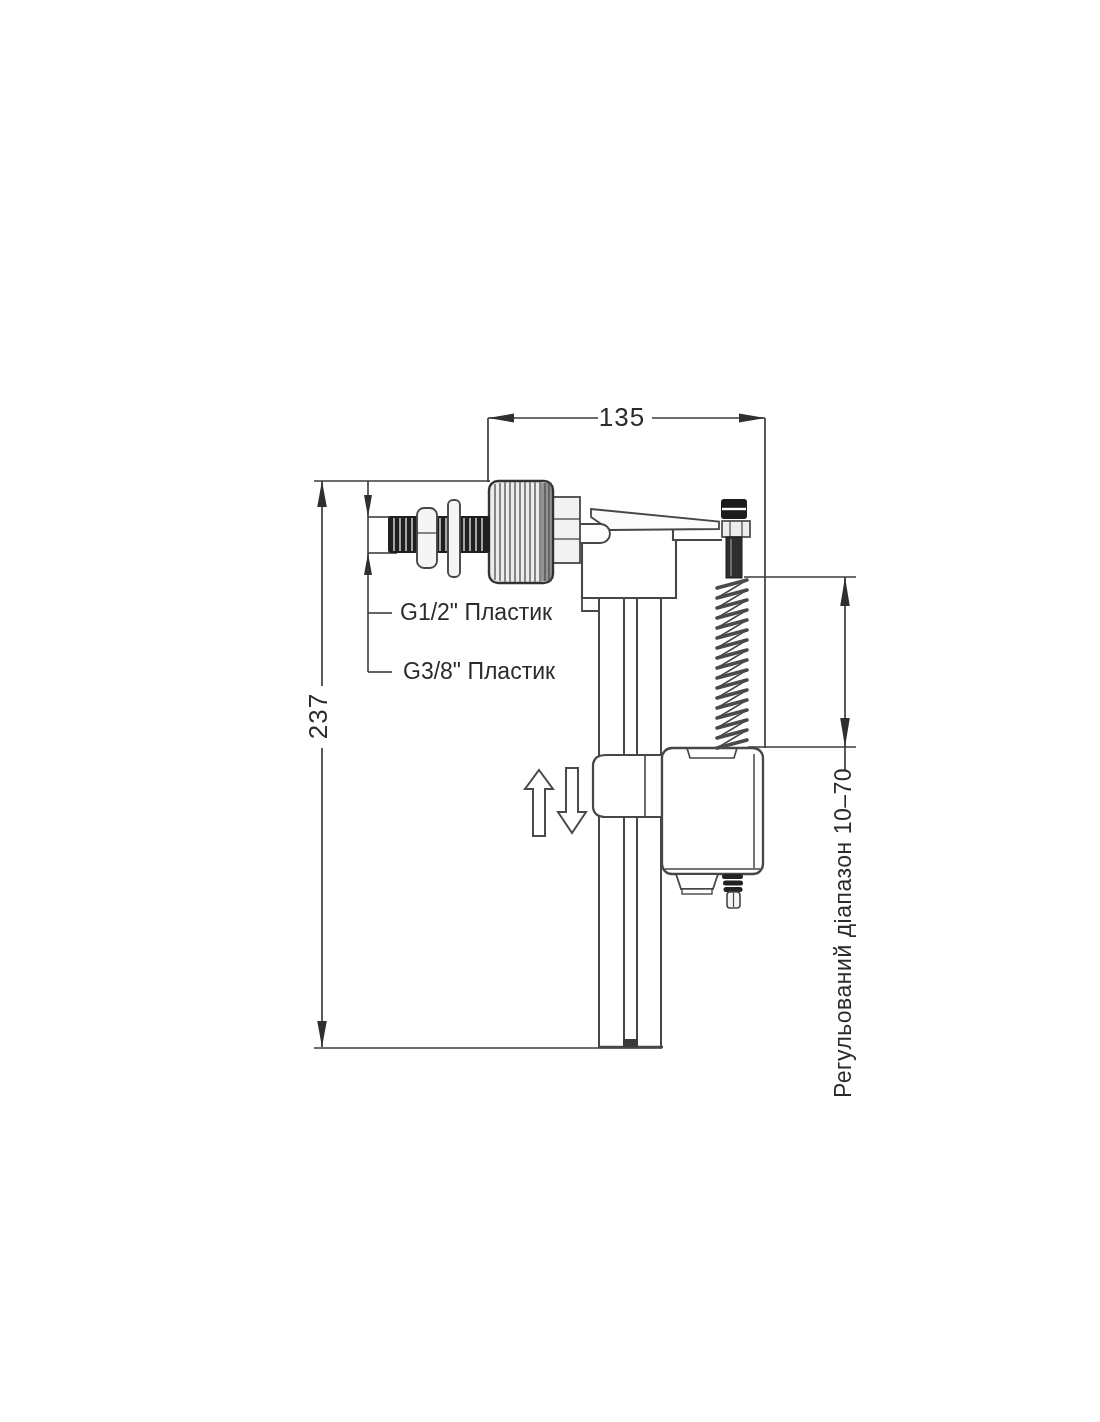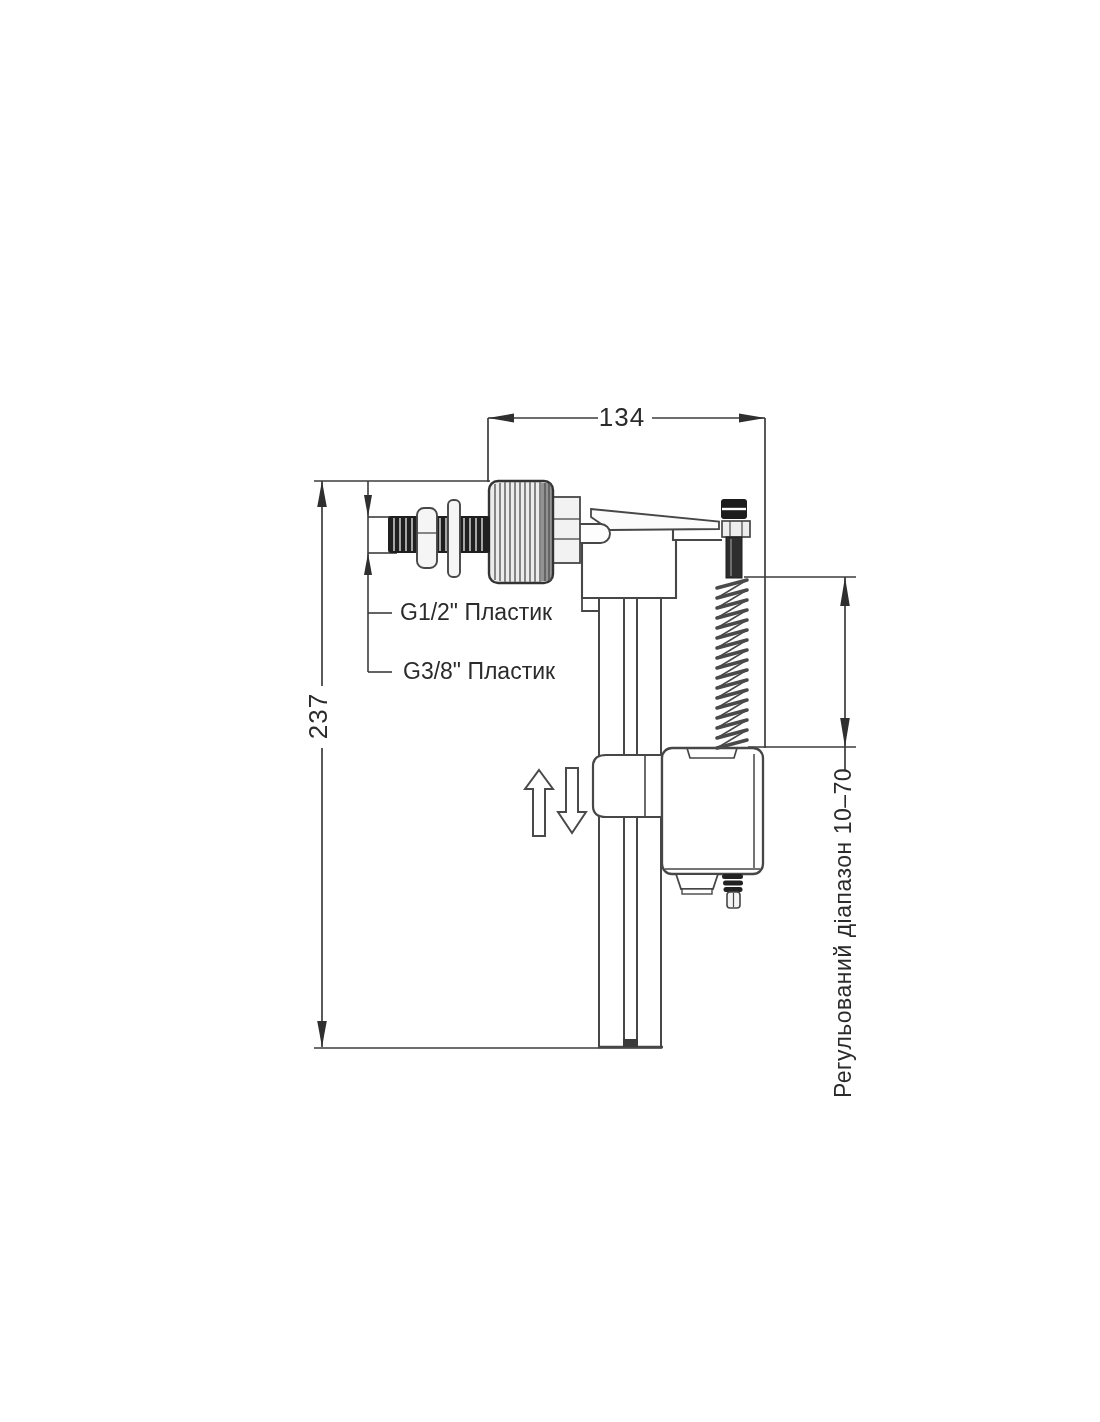--- a/index.html
+++ b/index.html
@@ -172,21 +172,21 @@
       <rect x="417" y="508" width="20" height="60" rx="7" fill="#f5f5f5" stroke="#474747" stroke-width="1.9"></rect>
       <line x1="417" y1="533" x2="437" y2="533" stroke="#474747" stroke-width="1.3"></line>
 
       <rect x="448" y="500" width="12" height="77" rx="5" fill="#f5f5f5" stroke="#474747" stroke-width="1.9"></rect>
     </g>
 
     <path d="M539,770 L553,789 L545,789 L545,836 L533,836 L533,789 L525,789 Z" fill="#ffffff" stroke="#4a4a4a" stroke-width="2"></path>
     <path d="M566,768 L578,768 L578,812 L586,812 L572,833 L558,812 L566,812 Z" fill="#ffffff" stroke="#4a4a4a" stroke-width="2"></path>
   </svg>
 
-  <div class="lbl lbl-dim center-xy" style="left:622px;top:417px;">134</div>
+  <div class="lbl lbl-dim center-xy" style="left:622px;top:417px;">135</div>
 
   <div class="lbl lbl-dim rot-ccw" style="left:318px;top:716px;">237</div>
 
   <div class="lbl lbl-thread center-y" style="left:400px;top:612px;">G1/2" Пластик</div>
 
   <div class="lbl lbl-thread center-y" style="left:403px;top:671px;">G3/8" Пластик</div>
 
   <div class="lbl lbl-range rot-ccw" style="left:843px;top:933px;">Регульований діапазон 10–70</div>
 </div>
 

